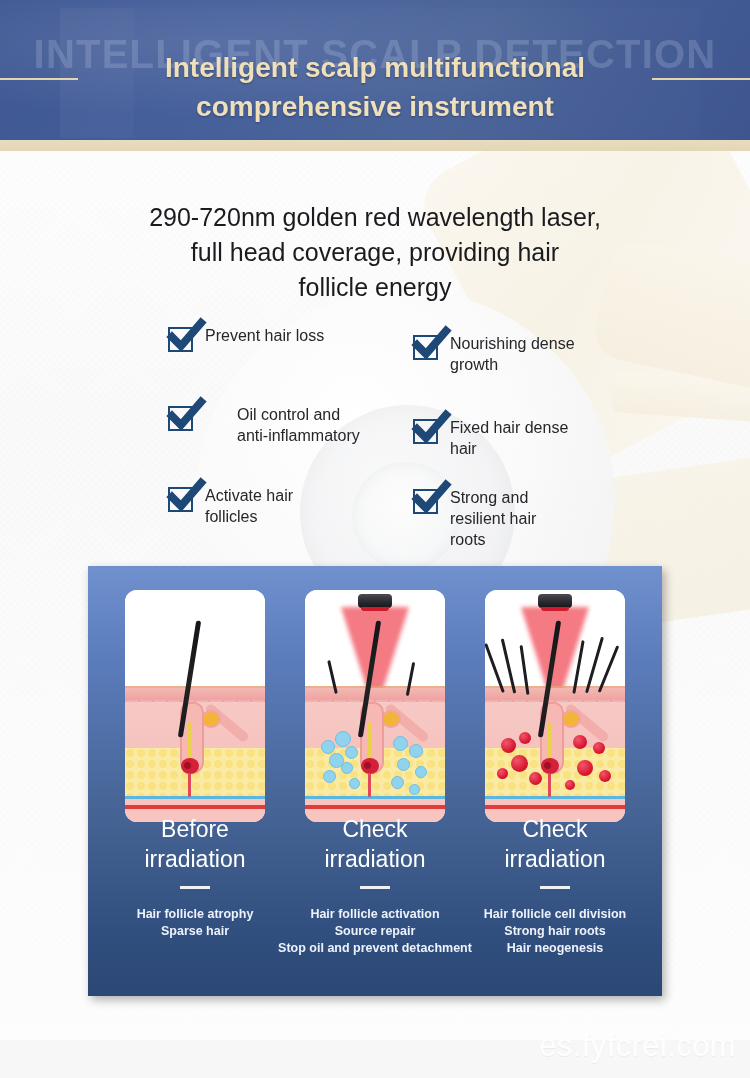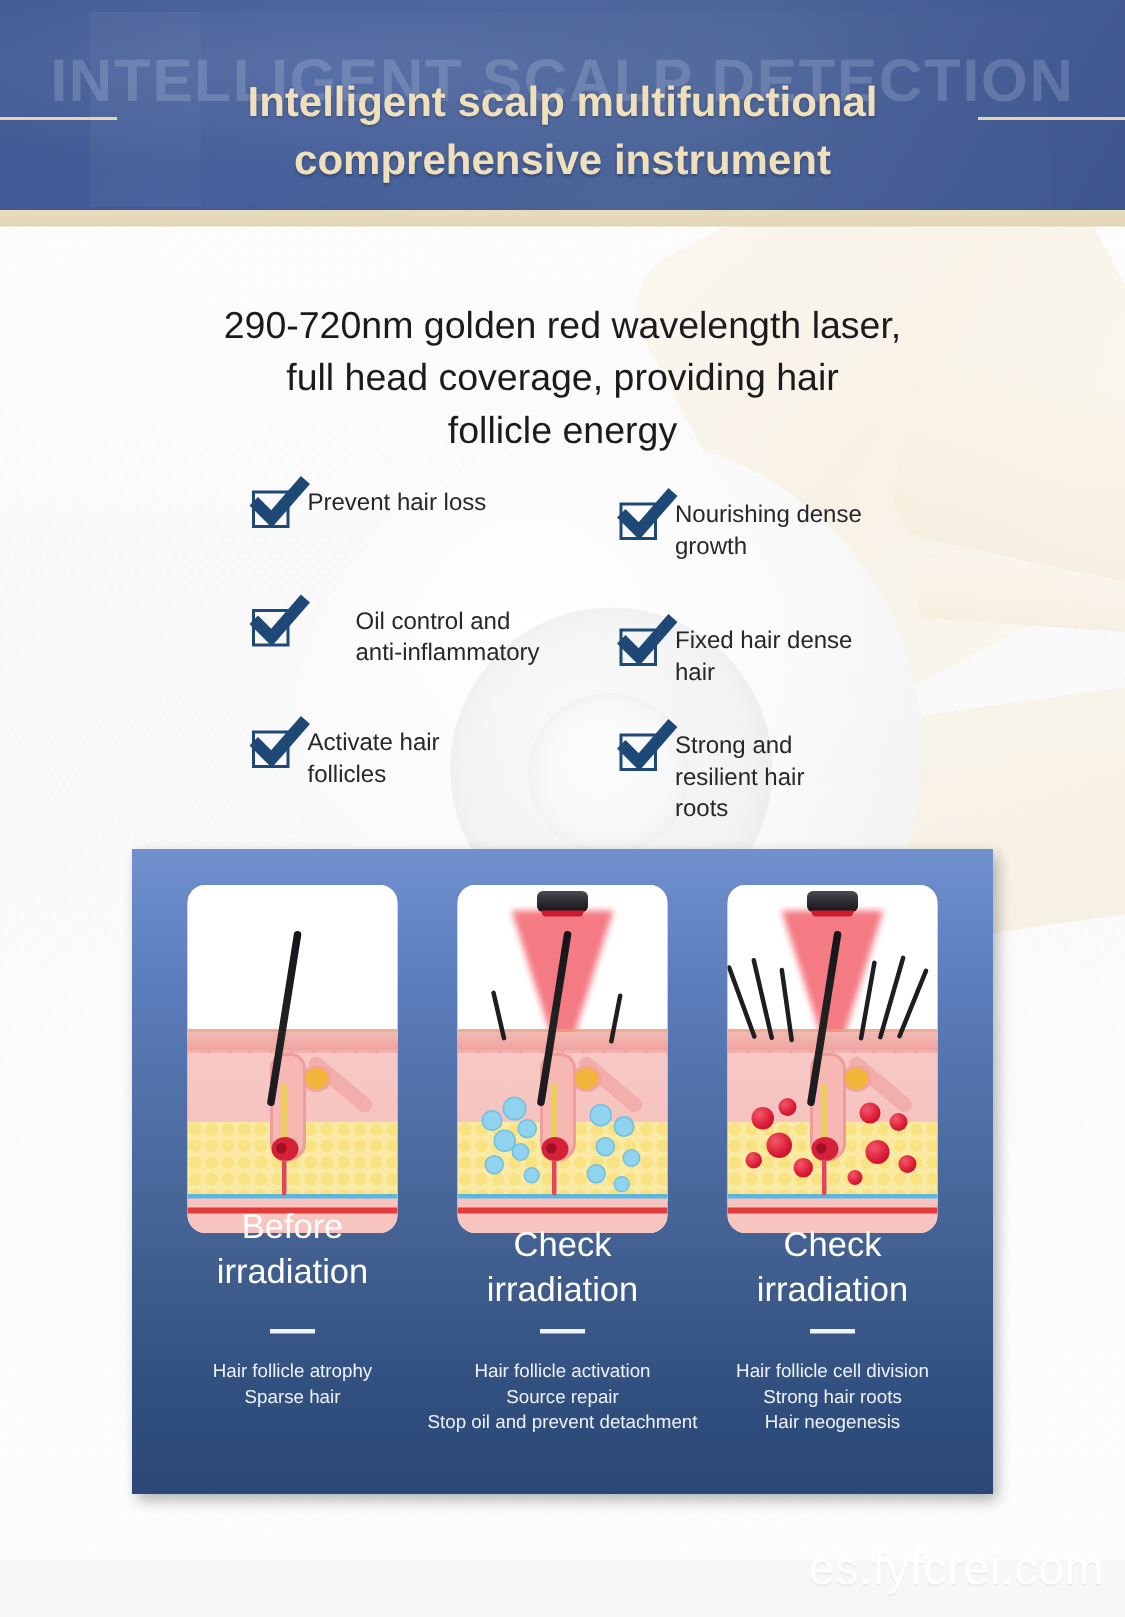--- a/index.html
+++ b/index.html
@@ -346,21 +346,21 @@
   .col-caption {
     position: absolute;
     width: 220px;
     text-align: center;
     color: #eef2fb;
     font-size: 12.5px;
     line-height: 17px;
     font-weight: 400;
     white-space: nowrap;
   }
-  .col-caption .ln { display:block; }
+  .col-caption .ln { display:block;font-weight:bold; }
 
   
   .footer-wm {
     position: absolute;
     right: 14px; bottom: 14px;
     font-size: 31px;
     font-weight: 400;
     color: rgba(255,255,255,0.95);
     text-shadow: 0 1px 1px rgba(0,0,0,.06);
     letter-spacing: .4px;
@@ -570,21 +570,21 @@
           <div class="cell" style="left:12px; top:178px; width:11px; height:11px;"></div>
           <div class="cell" style="left:88px; top:145px; width:14px; height:14px;"></div>
           <div class="cell" style="left:108px; top:152px; width:12px; height:12px;"></div>
           <div class="cell" style="left:92px; top:170px; width:16px; height:16px;"></div>
           <div class="cell" style="left:114px; top:180px; width:12px; height:12px;"></div>
           <div class="cell" style="left:80px; top:190px; width:10px; height:10px;"></div>
         </div>
       </div>
     </div>
 
-    <div class="col-title" style="left:12px;  top:236px;">
+    <div class="col-title" style="left:12px;  top:248px;">
       <span class="ln">Before</span>
       <span class="ln">irradiation</span>
     </div>
     <div class="title-rule" style="left:92px;  top:320px;"></div>
 
     <div class="col-title" style="left:192px; top:248px;">
       <span class="ln">Check</span>
       <span class="ln">irradiation</span>
     </div>
     <div class="title-rule" style="left:272px; top:320px;"></div>

